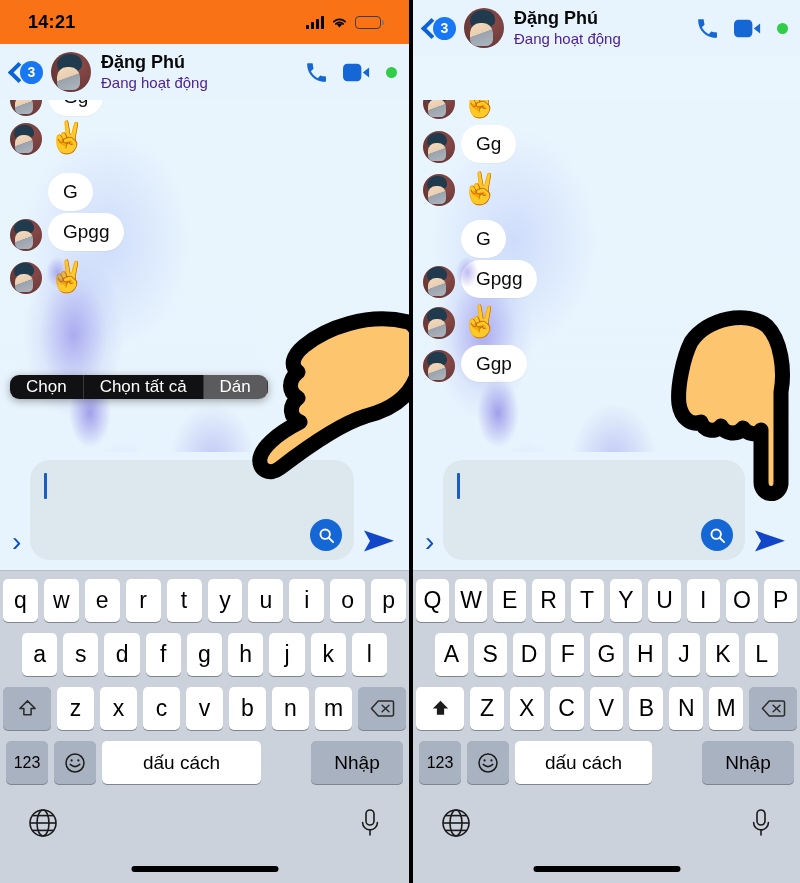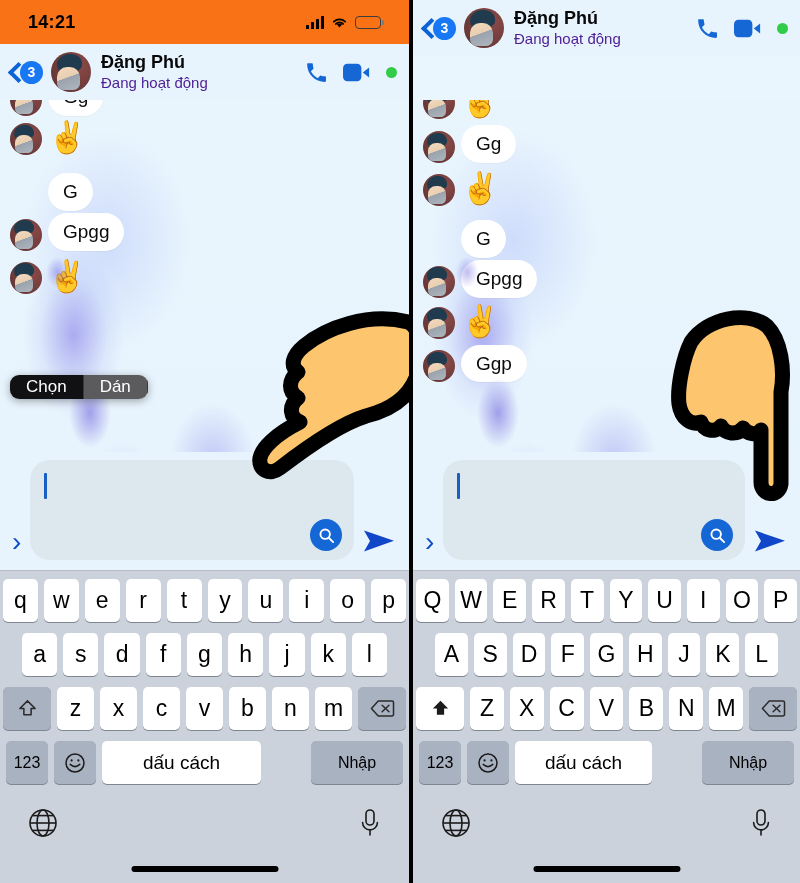--- a/index.html
+++ b/index.html
@@ -199,21 +199,21 @@
     display:flex; align-items:center; justify-content:center;
     font-size: 23px; color:#000;
     box-shadow: 0 1px 0 rgba(100,108,120,.75);
   }
   .key.wide { flex: 0 0 48px; background:#a9b2c0; }
   .key.shift-on { background:#ffffff; }
   .krow.r4 { gap: 6px; margin-bottom: 7px; padding: 0 3px; }
   .key.num { flex: 0 0 42px; background:#a9b2c0; font-size: 16px; }
   .key.emoji { flex: 0 0 42px; background:#a9b2c0; font-size: 20px; }
   .key.space { flex: 1 1 auto; font-size: 19px; }
-  .key.enter { flex: 0 0 92px; background:#a9b2c0; font-size: 16px; margin-left: 44px; }
+  .key.enter { flex: 0 0 92px; background:#a9b2c0; font-size: 19px; margin-left: 44px; }
   .kbottom {
     display:flex; align-items:center; justify-content:space-between;
     padding: 10px 24px 0 24px; height: 58px;
   }
   .home-indicator {
     position:absolute; bottom: 11px; left:50%; transform: translateX(-50%);
     width: 147px; height: 6px; border-radius: 3px; background:#000;
   }
 
   
@@ -289,20 +289,21 @@
           <div class="bubble">Gpgg</div>
         </div>
         <div class="msg-row" style="margin-top:10px;">
           <div class="avatar sm"></div>
           <div class="emoji-msg">✌️</div>
         </div>
       </div>
 
       <div class="ctx-menu" style="left:10px; top:275px;">
         <div class="ctx-item">Chọn</div>
+        <div class="ctx-item">Chọn tất cả</div>
         <div class="ctx-item highlight">Dán</div>
         <div class="ctx-caret"></div>
       </div>
     </div>
 
     <div class="composer" style="bottom:313px;">
       <span class="comp-chevron">›</span>
       <div class="input-wrap">
         <span class="caret-line"></span>
         <span class="search-circle">

